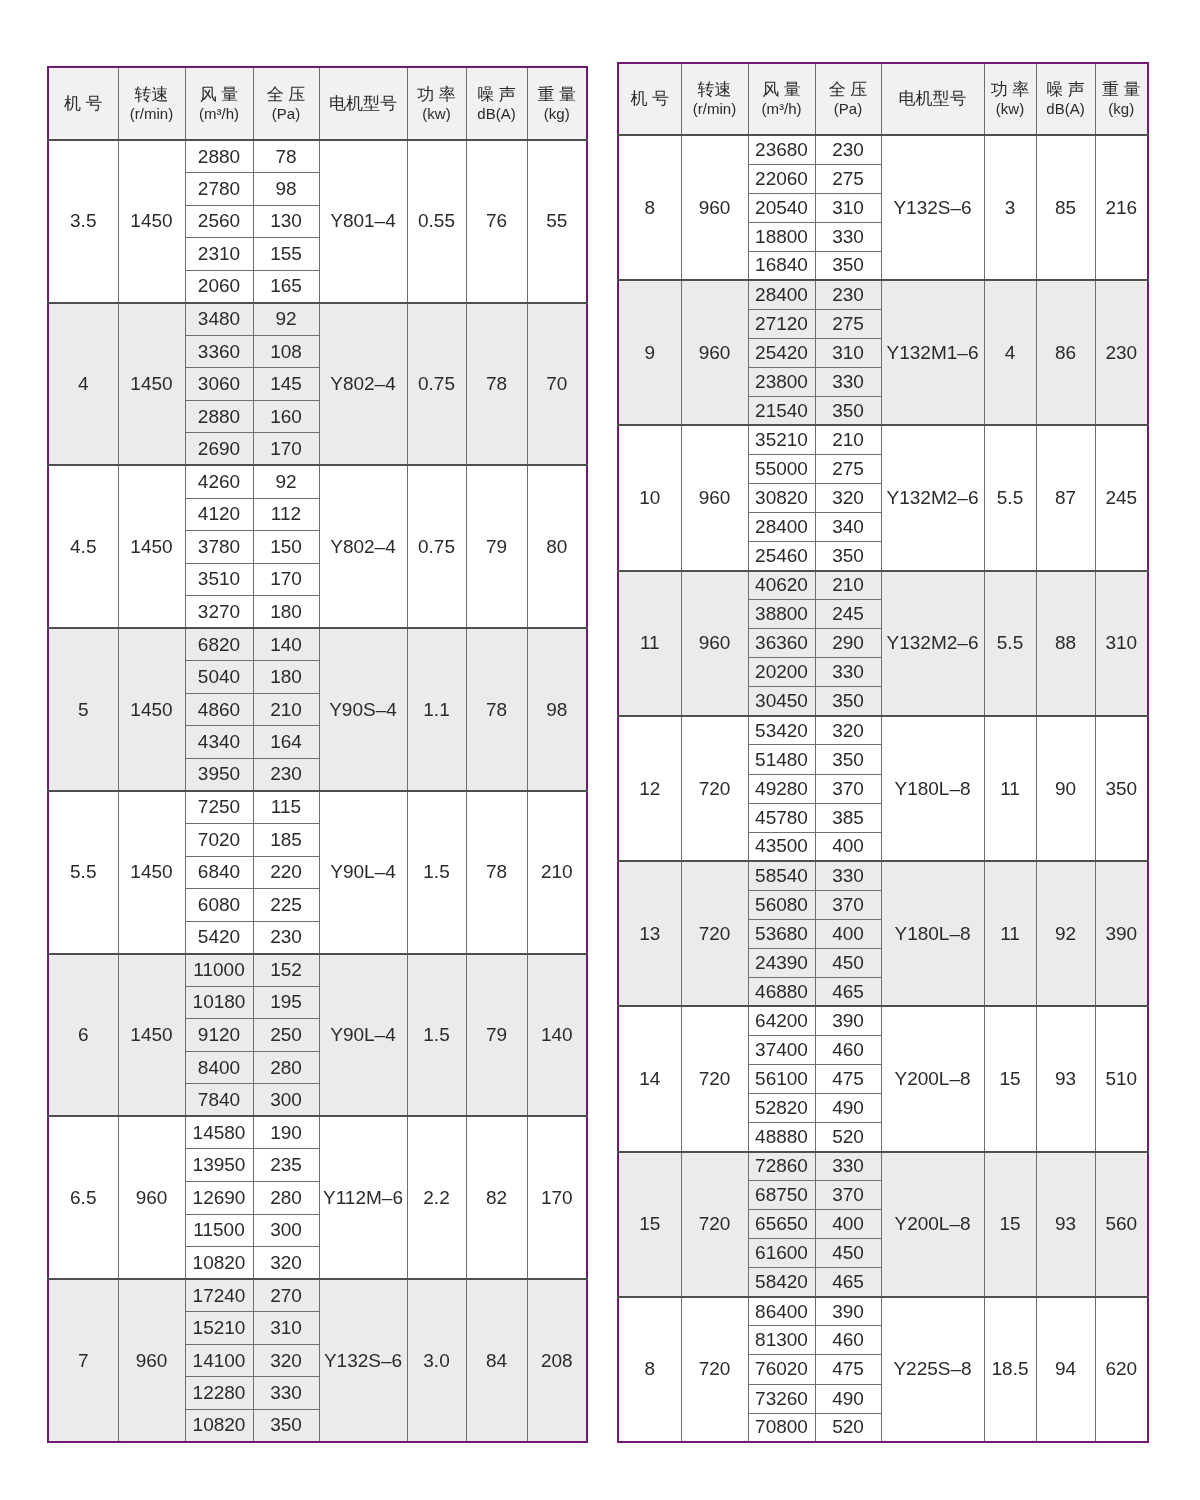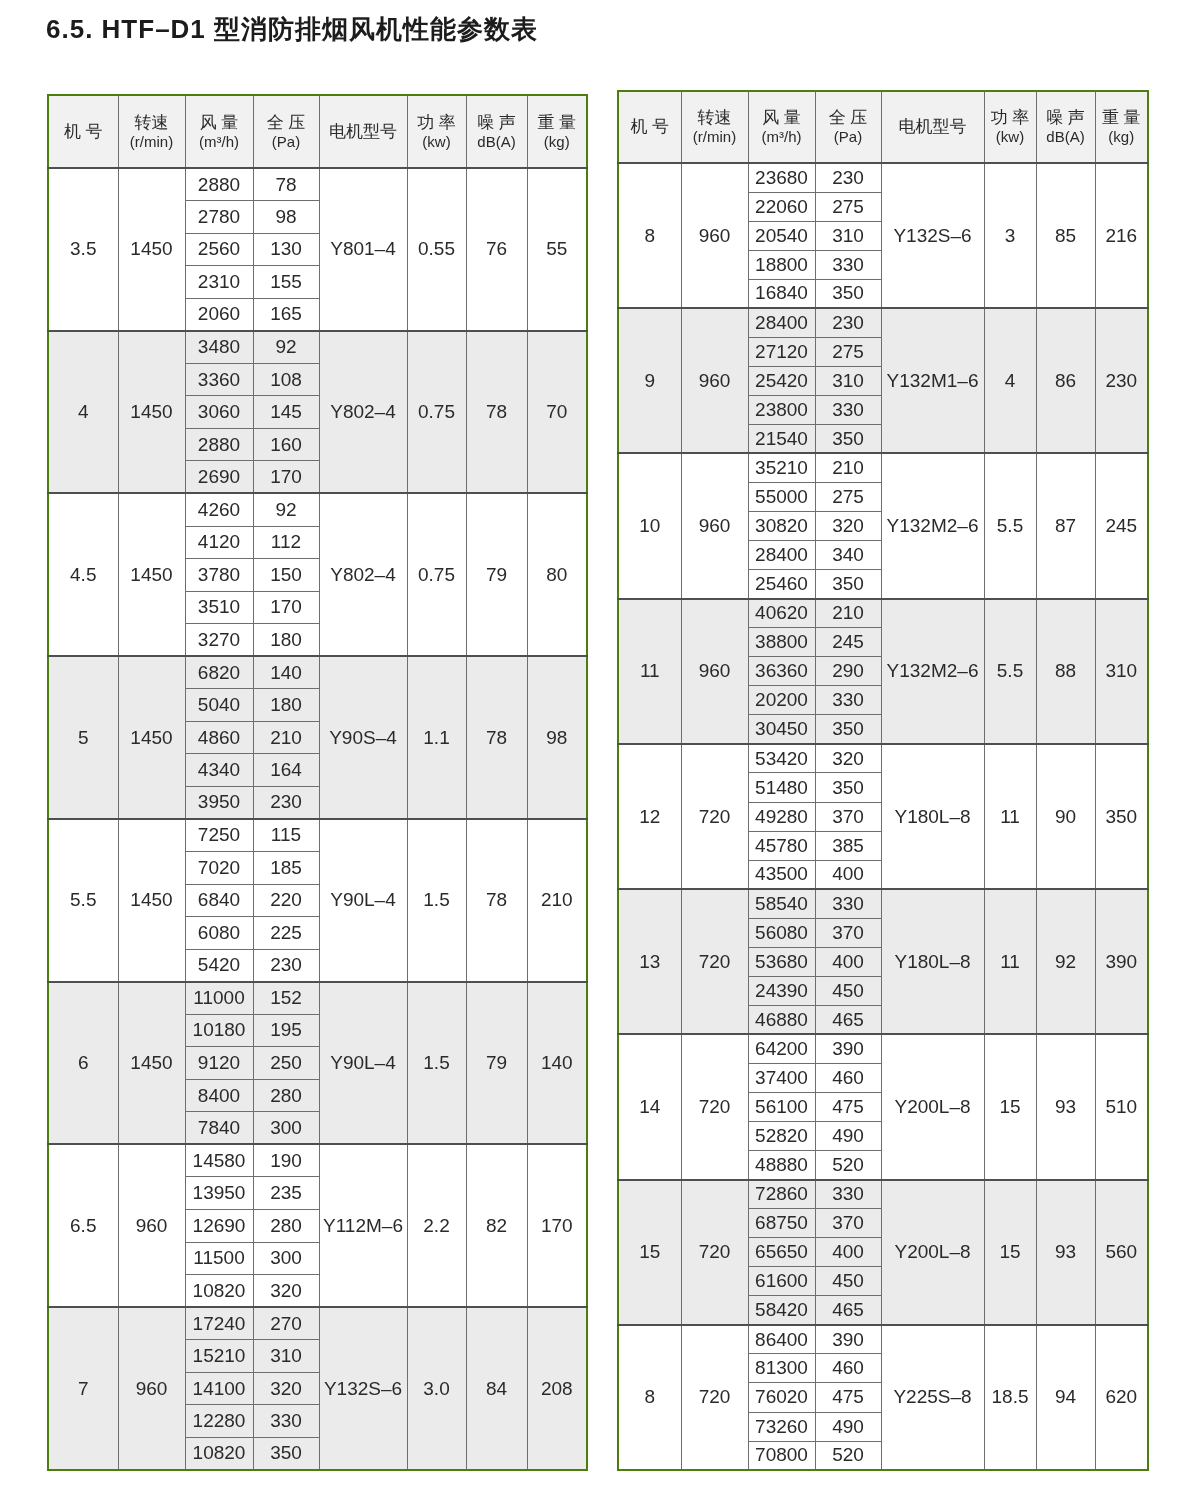--- a/index.html
+++ b/index.html
@@ -17,22 +17,21 @@
     font-size:26px;
     font-weight:bold;
     letter-spacing:1px;
     color:#1c1c1c;
     white-space:nowrap;
   }
   table.spec{
     position:absolute;
     border-collapse:collapse;
     table-layout:fixed;
-    border:2px solid #4d7c0f;
-    margin-top:28px;
+    border:2px solid #701a75;
   }
   table.spec th, table.spec td{
     border:1px solid #6e6e6e;
     text-align:center;
     vertical-align:middle;
     padding:0;
     overflow:hidden;
   }
   
   tr.sub td{border-top:1px solid #a2a2a2;}
@@ -51,21 +50,20 @@
   .tbl-right{left:617px;top:62px;width:530px;}
   .tbl-left thead tr{height:73px;}
   .tbl-right thead tr{height:72px;}
   .tbl-left tbody tr{height:32.55px;}
   .tbl-right tbody tr{height:29.05px;}
 </style>
 </head>
 <body>
 
 <div class="sheet">
-  <div class="title">6.5. HTF–D1 型消防排烟风机性能参数表</div>
 
   <table class="spec tbl-left">
     <colgroup>
       <col style="width:70px">
         <col style="width:67px">
         <col style="width:68px">
         <col style="width:66px">
       <col style="width:88px">
         <col style="width:59px">
         <col style="width:61px">

